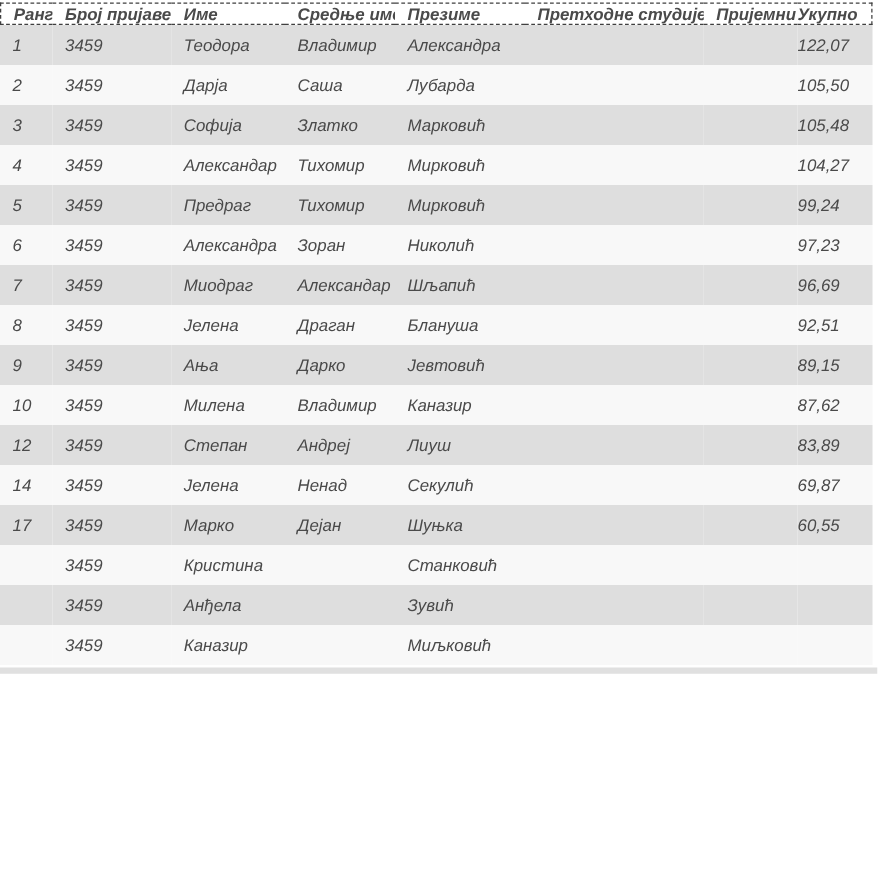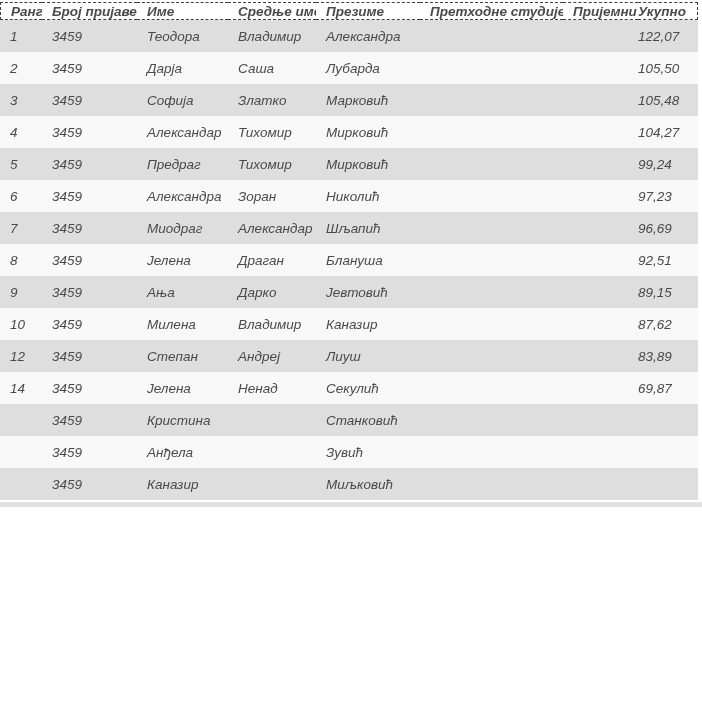--- a/index.html
+++ b/index.html
@@ -203,20 +203,30 @@
           <td class="col-rank">14</td>
           <td class="col-application_no">3459</td>
           <td class="col-first_name">Јелена</td>
           <td class="col-middle_name">Ненад</td>
           <td class="col-last_name">Секулић</td>
           <td class="col-previous_studies"></td>
           <td class="col-entrance_exam align-right"></td>
           <td class="col-total align-right">69,87</td>
         </tr>
         <tr>
+          <td class="col-rank">17</td>
+          <td class="col-application_no">3459</td>
+          <td class="col-first_name">Марко</td>
+          <td class="col-middle_name">Дејан</td>
+          <td class="col-last_name">Шуњка</td>
+          <td class="col-previous_studies"></td>
+          <td class="col-entrance_exam align-right"></td>
+          <td class="col-total align-right">60,55</td>
+        </tr>
+        <tr>
           <td class="col-rank"></td>
           <td class="col-application_no">3459</td>
           <td class="col-first_name">Кристина</td>
           <td class="col-middle_name"></td>
           <td class="col-last_name">Станковић</td>
           <td class="col-previous_studies"></td>
           <td class="col-entrance_exam align-right"></td>
           <td class="col-total align-right"></td>
         </tr>
         <tr>

